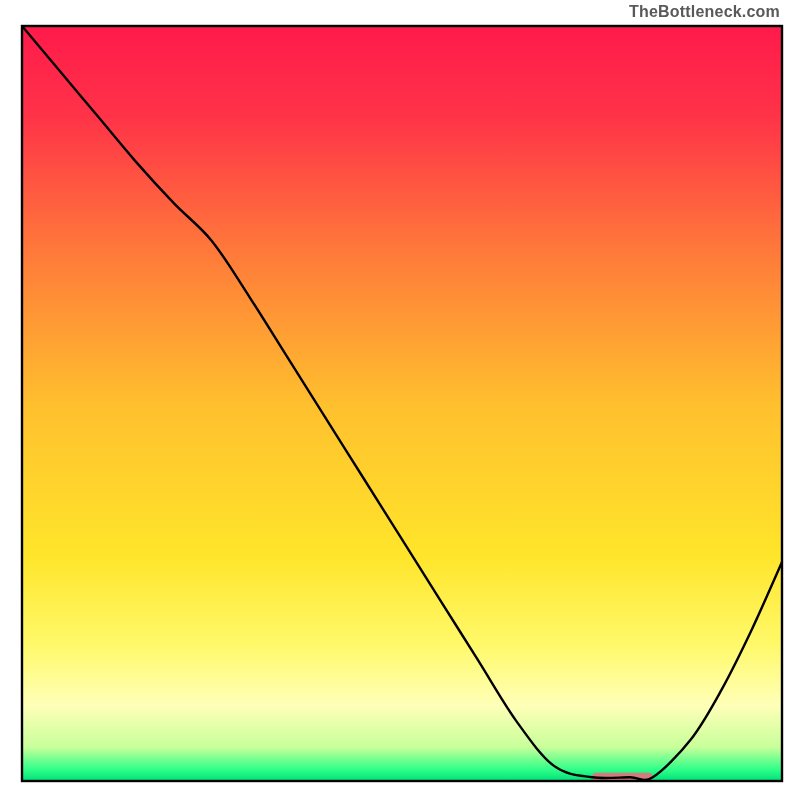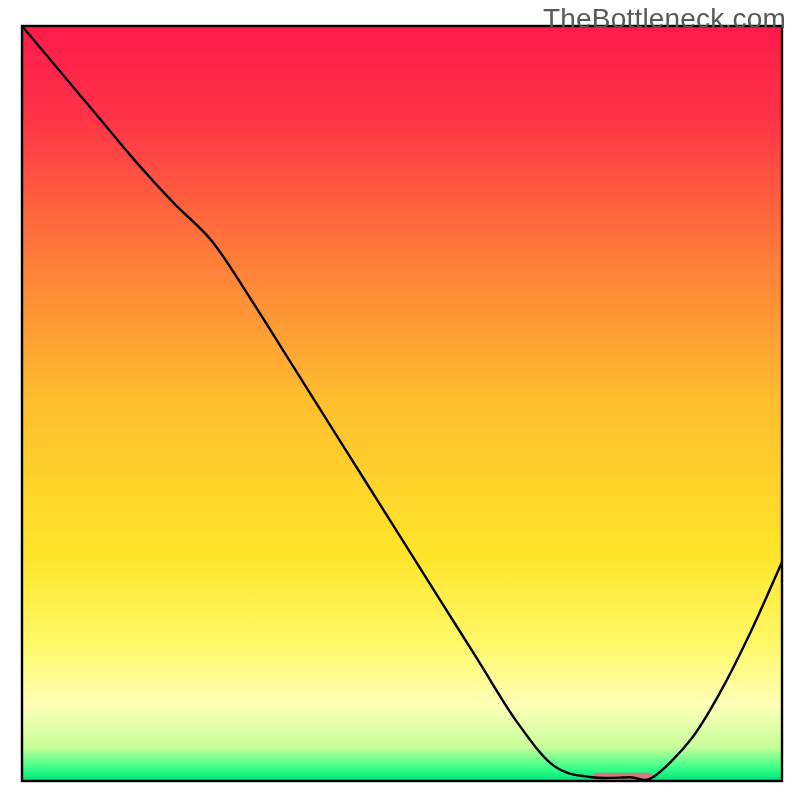--- a/index.html
+++ b/index.html
@@ -11,24 +11,24 @@
     overflow: hidden;
   }
   .chart-container {
     position: relative;
     width: 800px;
     height: 800px;
   }
   .watermark {
     position: absolute;
     top: 3px;
-    right: 14px;
+    right: 20px;
     font-family: Arial, Helvetica, sans-serif;
-    font-size: 28px;
-    font-weight: normal;
+    font-size: 16px;
+    font-weight: bold;
     color: #595959;
     z-index: 5;
     letter-spacing: 0.2px;
   }
   svg.plot {
     position: absolute;
     top: 0;
     left: 0;
   }
 </style>

